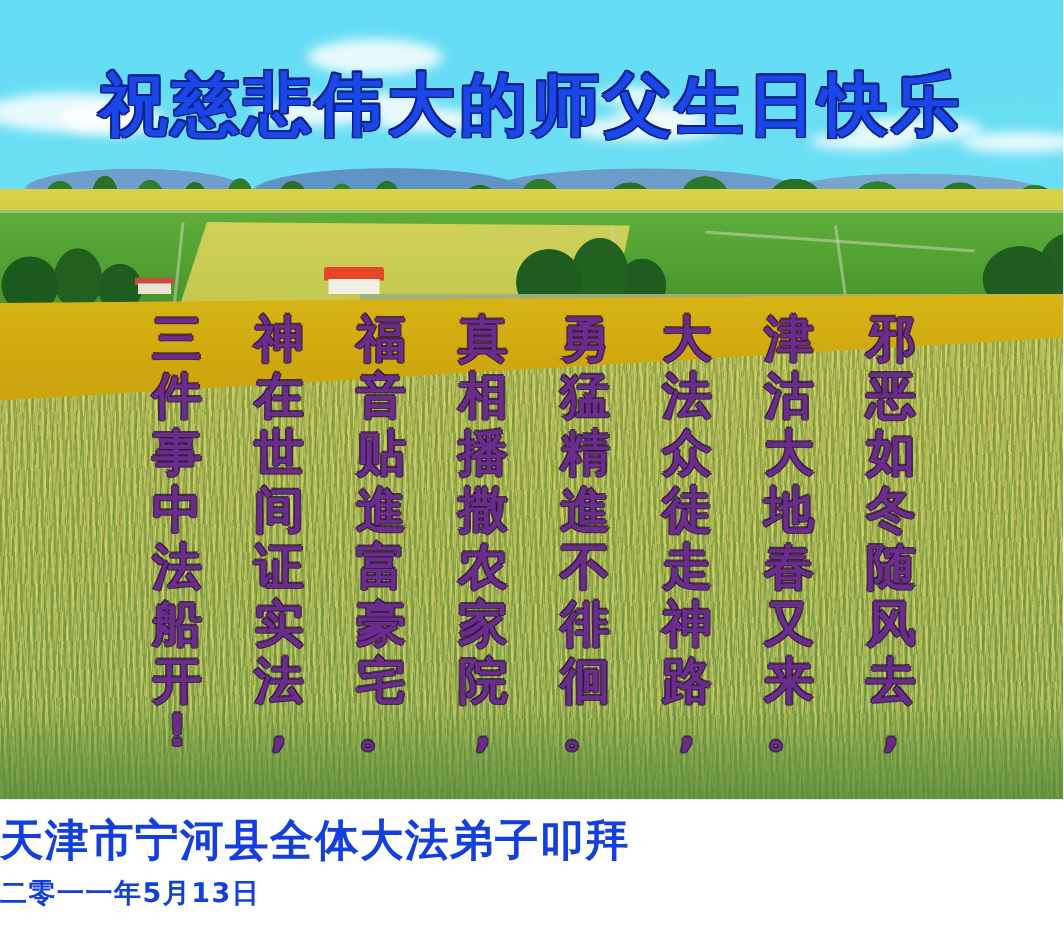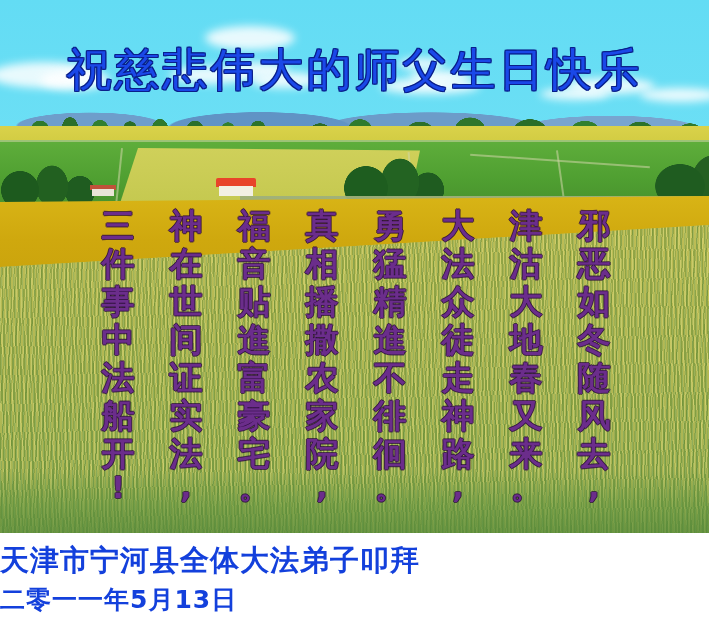--- a/index.html
+++ b/index.html
@@ -151,21 +151,21 @@
   #wheatbottom{
     position:absolute;left:0;top:470px;width:709px;height:63px;
     background:linear-gradient(180deg,rgba(108,160,70,.0) 0%,rgba(94,146,62,.55) 55%,rgba(86,138,58,.75) 100%);
   }
 
   
   #title{
     position:absolute;left:0;top:40px;width:709px;
     text-align:center;
     font-family:"DejaVu Sans","Liberation Sans",sans-serif;
-    font-weight:normal;
+    font-weight:bold;
     font-size:45px;
     letter-spacing:3px;
     color:#1a48e8;
     text-shadow:
       1px 0 0 #0a1f8a, -1px 0 0 #0a1f8a, 0 1px 0 #0a1f8a, 0 -1px 0 #0a1f8a,
       1px 1px 0 #0a1f8a, -1px -1px 0 #0a1f8a, 1px -1px 0 #0a1f8a, -1px 1px 0 #0a1f8a;
     white-space:nowrap;
   }
 
   
@@ -203,21 +203,21 @@
     font-weight:bold;
     font-size:29px;
     letter-spacing:1px;
     color:#1340dc;
     white-space:nowrap;
   }
   #date{
     margin-top:2px;
     font-family:"DejaVu Sans","Liberation Sans",sans-serif;
     font-weight:bold;
-    font-size:25px;
+    font-size:18px;
     letter-spacing:1px;
     color:#1340dc;
     white-space:nowrap;
   }
 </style>
 </head>
 <body>
 
 <div id="stage">
 

